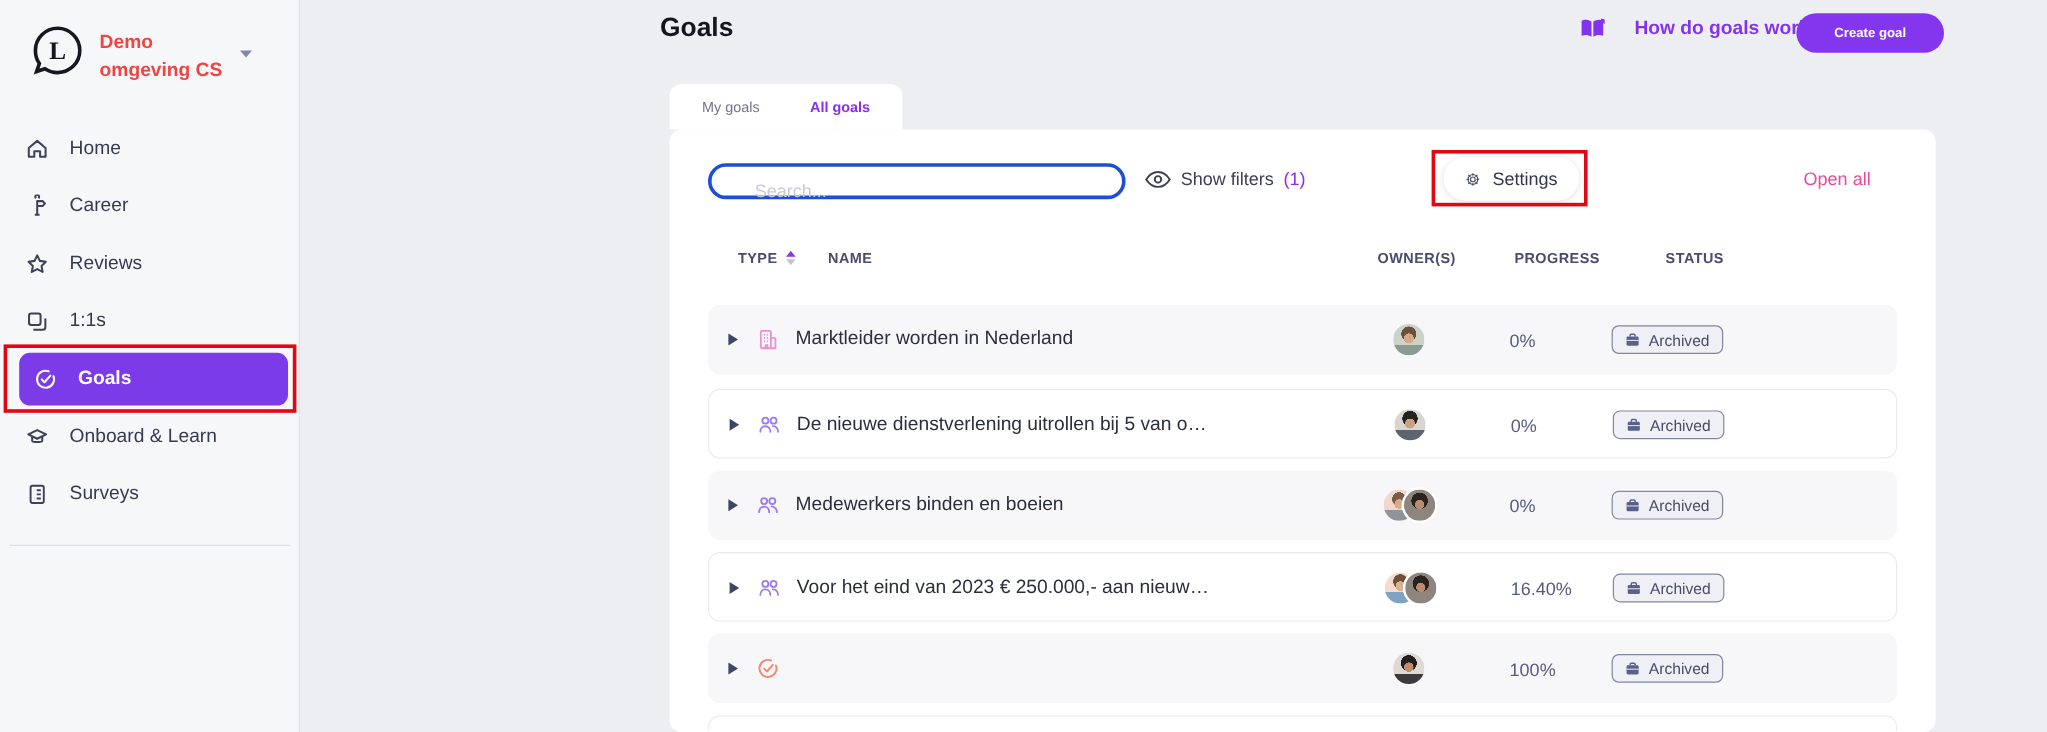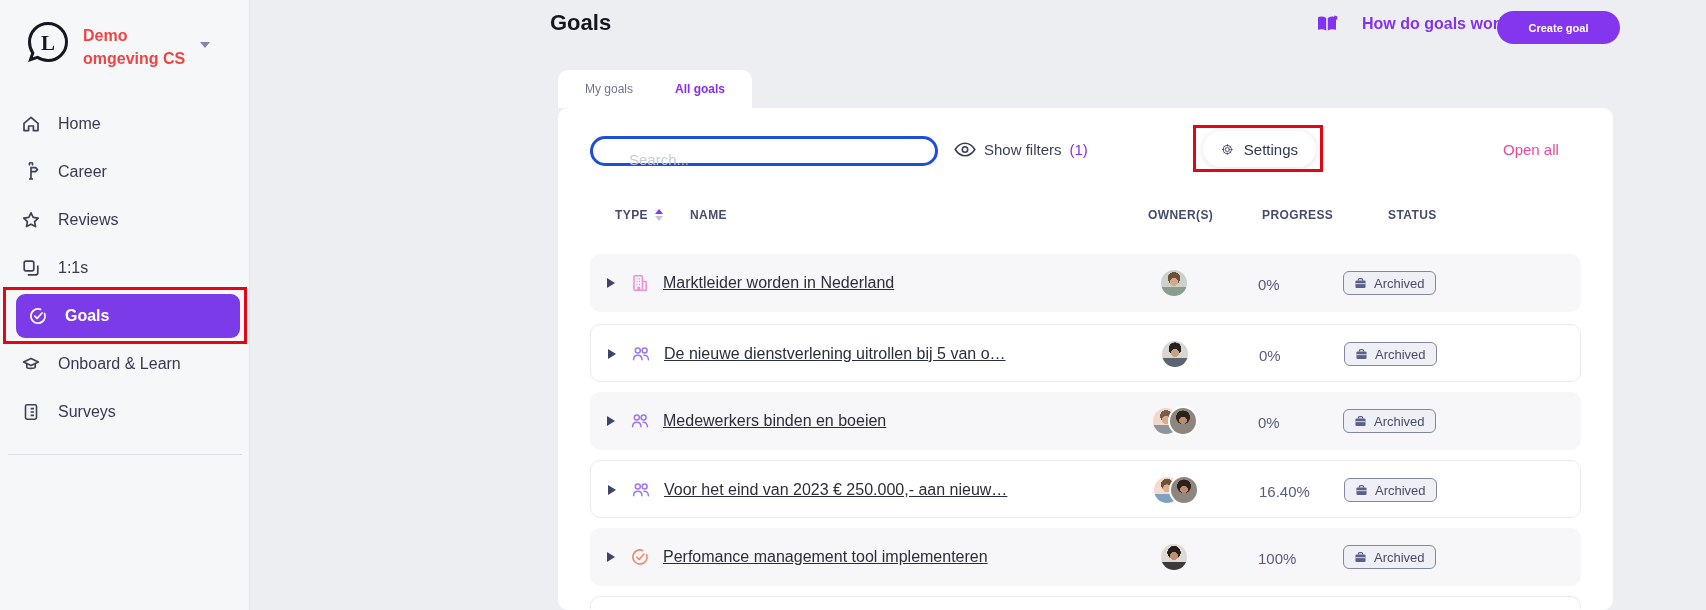--- a/index.html
+++ b/index.html
@@ -60,21 +60,21 @@
   
   .row{position:absolute;left:32px;width:991px;height:58px;border-radius:10px;}
   .row.shaded{background:#f7f7f9;}
   .row.bordered{background:#fff;border:1px solid #e8eaef;}
   .row .caret{position:absolute;left:17px;top:24px;width:0;height:0;border-left:8px solid #3f4566;border-top:5px solid transparent;border-bottom:5px solid transparent;cursor:pointer;}
   .ticon{position:absolute;left:40px;top:19px;width:20px;height:20px;}
   .ticon svg{display:none;width:20px;height:20px;}
   .row[data-type="company"] .i-company{display:block;}
   .row[data-type="team"] .i-team{display:block;}
   .row[data-type="goal"] .i-goal{display:block;}
-  .rname{position:absolute;left:73px;top:20px;font-size:16px;color:#2b2e3c;white-space:nowrap;text-decoration:underline;}
+  .rname{position:absolute;left:73px;top:20px;font-size:16px;color:#2b2e3c;white-space:nowrap;}
   .owners{position:absolute;left:549px;top:16px;width:70px;display:flex;justify-content:center;}
   .avatar{width:26px;height:26px;border-radius:50%;flex:0 0 26px;}
   .avatar + .avatar{margin-left:-9px;box-shadow:0 0 0 2px #fff;}
   .progress{position:absolute;left:668px;top:22px;font-size:15px;color:#565b80;}
   .badge{position:absolute;left:753px;top:17px;height:24px;border:1.5px solid #81879f;background:#eef0f6;border-radius:6px;display:flex;align-items:center;gap:7px;padding:0 10px;}
   .badge .btext{font-size:13px;color:#474c66;}
   .row-partial{position:absolute;left:32px;top:488px;width:991px;height:13px;background:#fff;border:1px solid #e8eaef;border-radius:10px 10px 0 0;border-bottom:none;}
 
   
   .av-woman-short-brown{background:radial-gradient(circle at 50% 46%,#d3a98c 0 21%,transparent 22%),radial-gradient(circle at 50% 32%,#6e4f38 0 28%,transparent 29%),linear-gradient(0deg,#8a9b8f 0 34%,transparent 34%),#ccd1c9;}
@@ -325,21 +325,20 @@
   </div>
         <div class="row shaded" data-type="goal" style="top: 420px;">
     <span class="caret"></span>
     <span class="ticon">
 
       <svg class="i-goal" viewBox="0 0 20 20" fill="none" stroke="#ef8a70" stroke-width="1.6" stroke-linecap="round" stroke-linejoin="round">
               <path d="M16.6 7.5 a7.1 7.1 0 1 1 -4.1 -4.1"></path>
               <path d="M6.8 10.2 l2.3 2.3 L14 7"></path>
             </svg>
     </span>
-    <span class="rname">Perfomance management tool implementeren</span>
     <span class="owners">
             <span class="avatar av-man-beard"></span>
           </span>
     <span class="progress">100%</span>
     <span class="badge">
       <svg width="13" height="13" viewBox="0 0 16 16">
               <path d="M5.4 4.2 V3.4 a1.4 1.4 0 0 1 1.4-1.4 h2.4 a1.4 1.4 0 0 1 1.4 1.4 v.8" fill="none" stroke="#5a608a" stroke-width="1.5"></path>
               <rect x="1.8" y="4.2" width="12.4" height="9.4" rx="1.4" fill="#5a608a"></rect>
               <path d="M1.8 8.2 h12.4" stroke="#eef0f6" stroke-width="1"></path>
             </svg>

